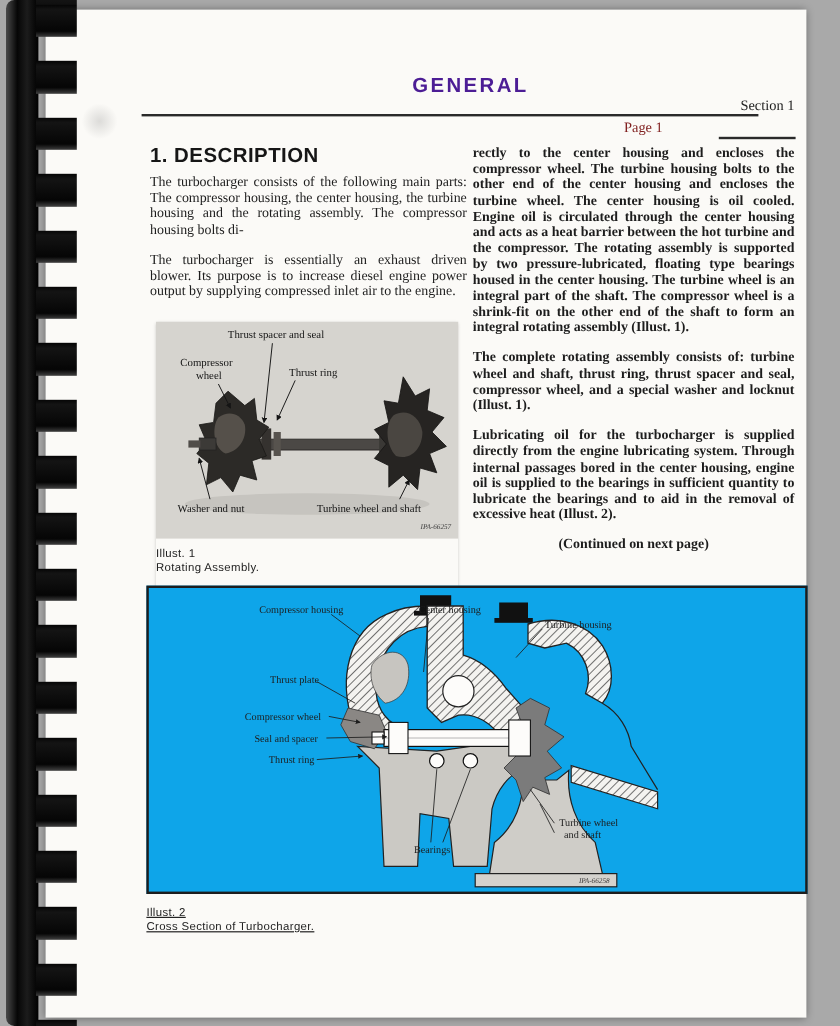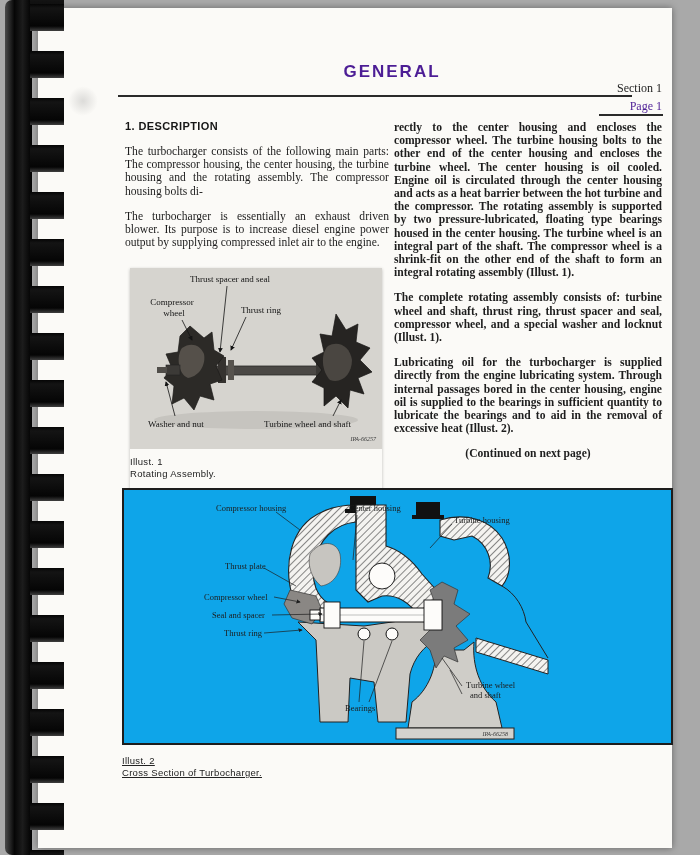--- a/index.html
+++ b/index.html
@@ -18,26 +18,26 @@
           #050505 0px,#141414 4px,#050505 22px,#3f3f3f 27px,
           rgba(0,0,0,0) 27px,rgba(0,0,0,0) 47px);
         background-position:0 4px;}
   
   .title{position:absolute;left:122px;top:62px;width:540px;text-align:center;
         font-family:"Liberation Sans",sans-serif;font-weight:bold;font-size:17px;
         letter-spacing:2px;color:#4c1d95;}
   .rule-main{position:absolute;left:118px;top:95px;width:514px;height:2px;background:#2a2a2a;}
   .section-label{position:absolute;left:520px;top:81px;width:142px;text-align:right;
         font-size:12px;color:#1d1d1d;}
-  .page-label{position:absolute;left:520px;top:99px;width:142px;text-align:right;
-        font-size:12px;color:#4c1d95;}
+  .page-label{position:absolute;left:520px;top:99px;width:142px;
+        font-size:12px;color:#7f1d1d;}
   .rule-page{position:absolute;left:599px;top:114px;width:64px;height:1.5px;background:#2a2a2a;}
   
   .heading-desc{position:absolute;left:125px;top:120px;font-family:"Liberation Sans",sans-serif;
-        font-weight:bold;font-size:11px;letter-spacing:.4px;color:#161616;}
+        font-weight:bold;font-size:17px;letter-spacing:.4px;color:#161616;}
   .left-col{position:absolute;left:125px;top:145px;width:264px;font-size:11.6px;
         line-height:13.2px;text-align:justify;color:#1d1d1d;}
   .right-col{position:absolute;left:394px;top:121px;width:268px;font-size:11.6px;
         line-height:13.2px;text-align:justify;color:#1d1d1d;font-weight:bold;}
   .left-col p,.right-col p{margin:0 0 12px 0;}
   .continued{text-align:center;font-size:11.6px;margin-top:6px;color:#1d1d1d;}
   
   .figure1{position:absolute;left:130px;top:268px;width:252px;height:232px;
         box-shadow:0 1px 3px rgba(0,0,0,.25);}
   .fig-caption{font-family:"Liberation Sans",sans-serif;font-size:9.5px;line-height:12px;

